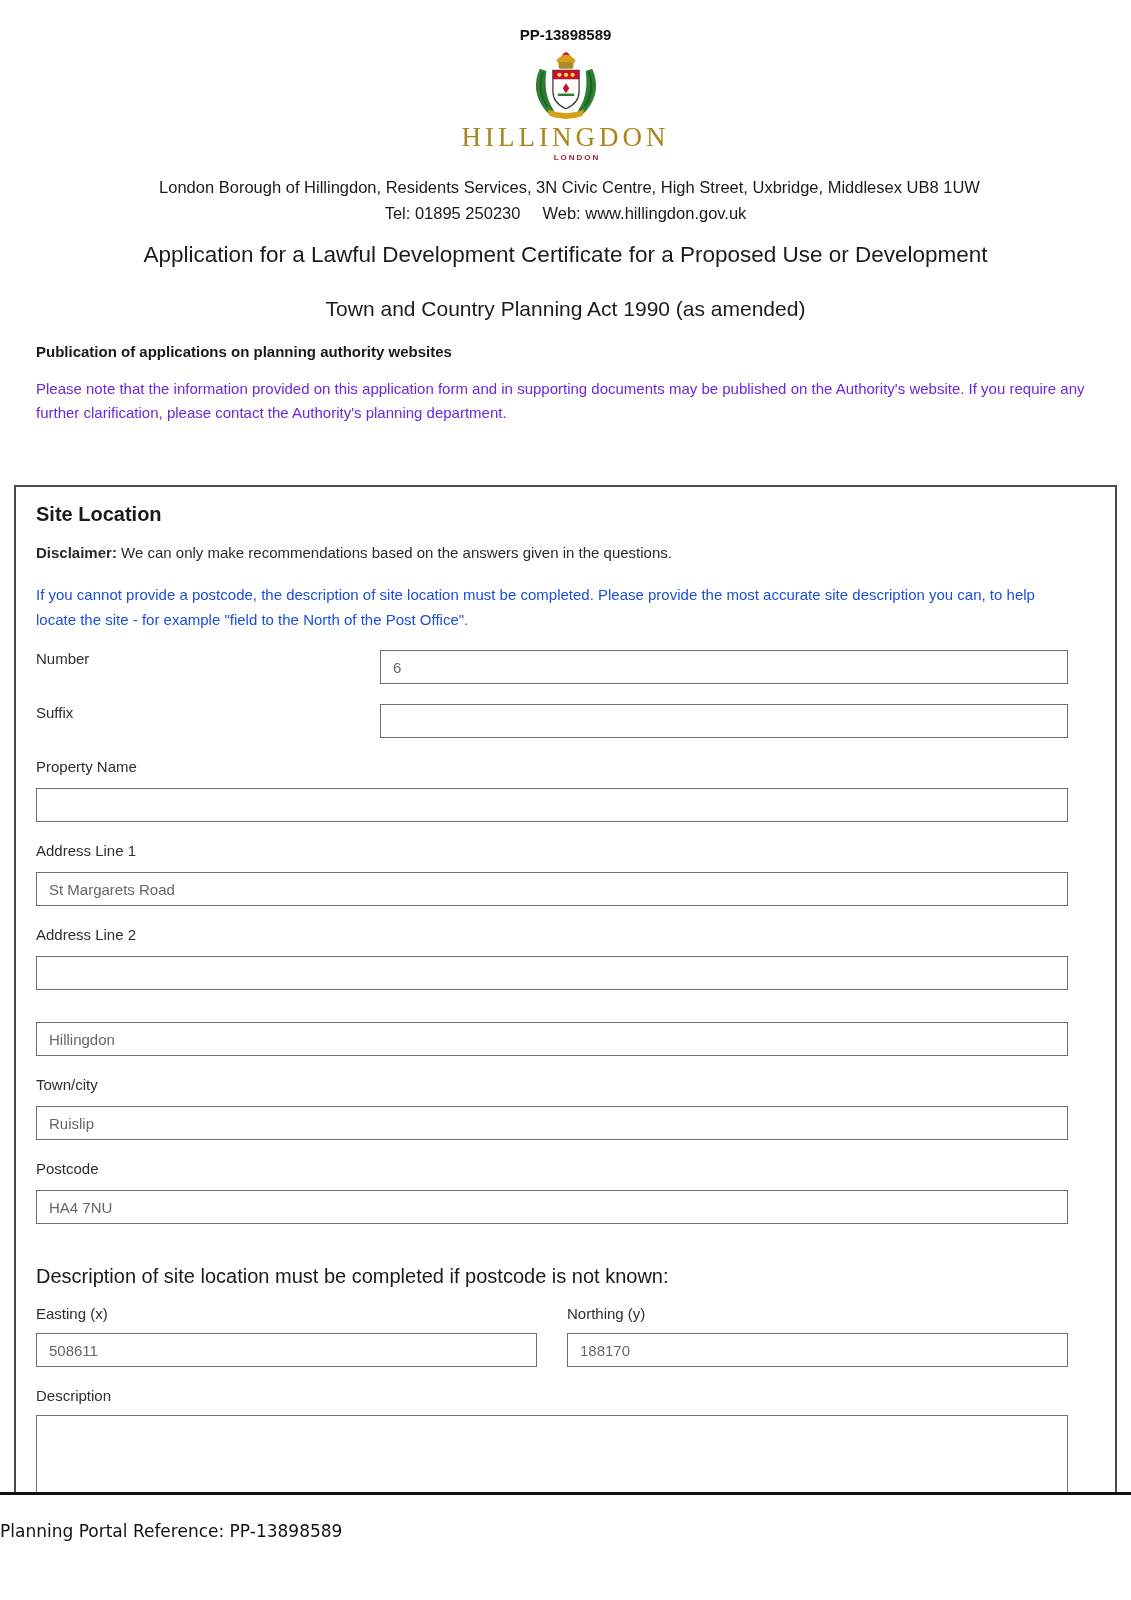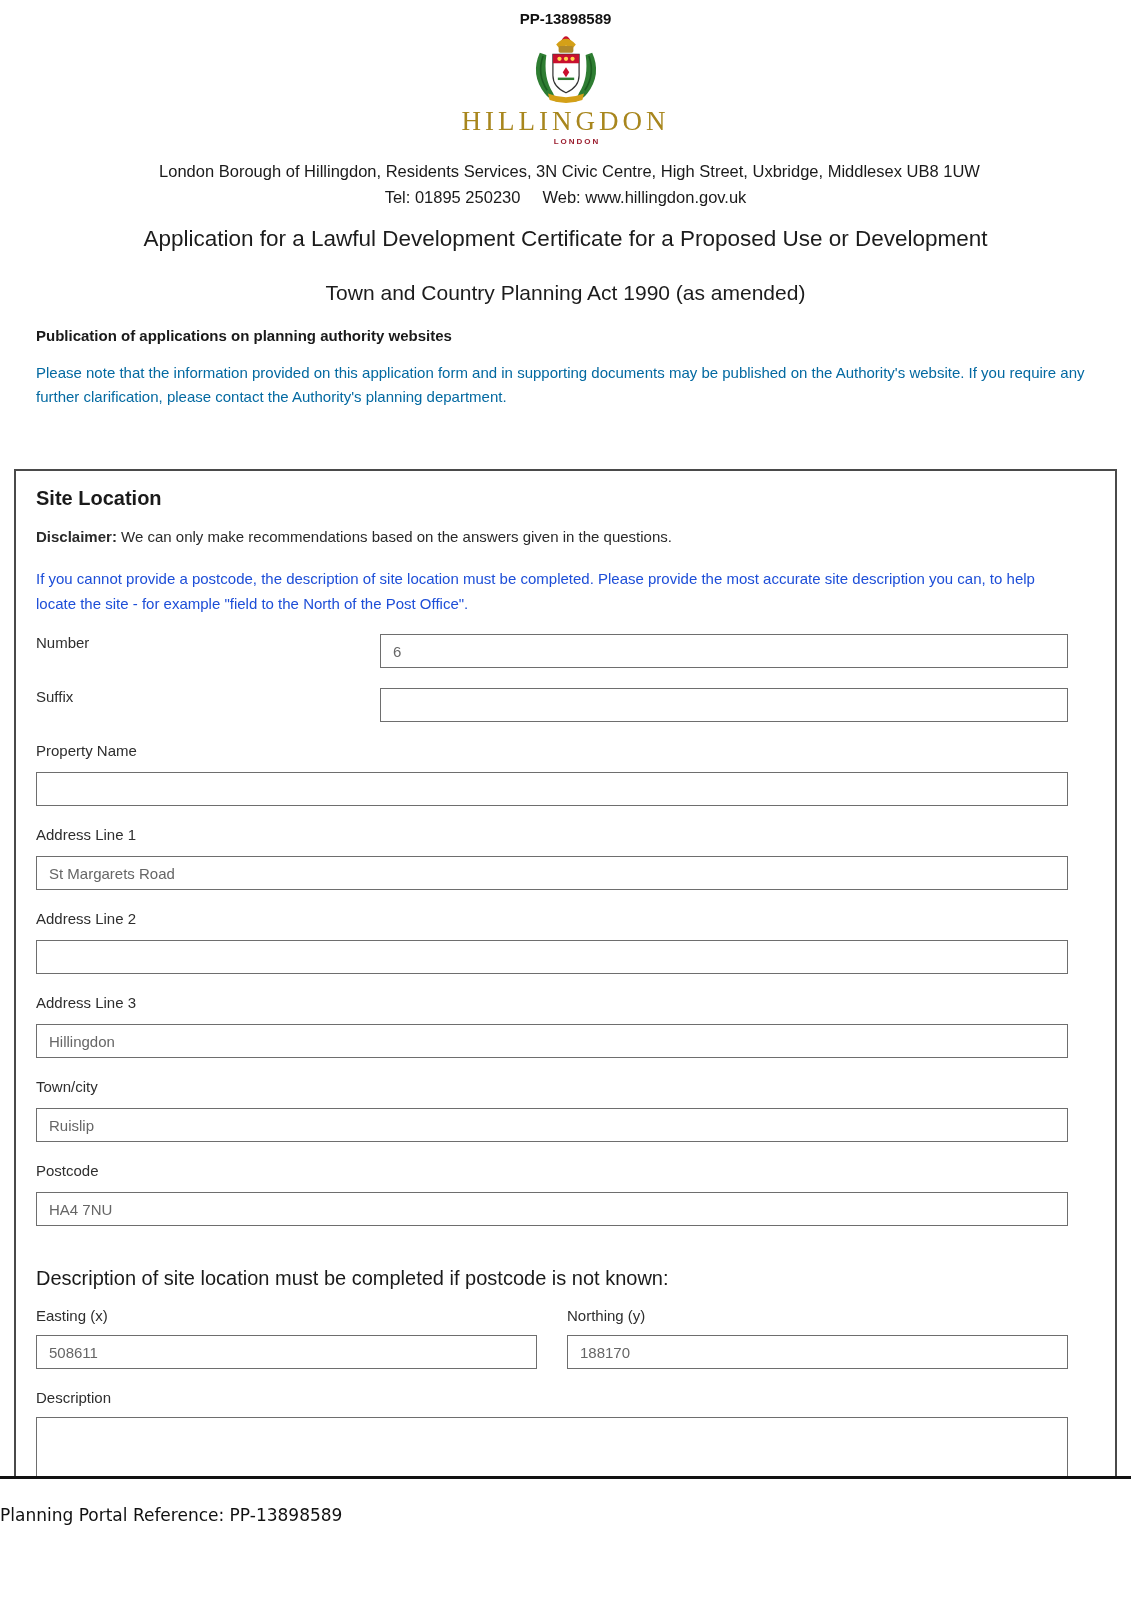--- a/index.html
+++ b/index.html
@@ -1,34 +1,34 @@
 <!DOCTYPE html>
 <html><head>
 <meta charset="utf-8">
 <style>
   * { margin:0; padding:0; box-sizing:border-box; }
   html,body { background:#ffffff; }
   body { font-family:"Liberation Sans", sans-serif; color:#1f1f1f; }
   .page { position:relative; width:1131px; height:1600px; background:#fff; overflow:hidden; margin:0 auto; }
 
-  .ref-top { padding-top:10px; text-align:center; font-weight:bold; font-size:15px; color:#111; }
+  .ref-top { padding-top:26px; text-align:center; font-weight:bold; font-size:15px; color:#111; }
 
   .crest-wrap { text-align:center; margin-top:6px; height:74px; }
   .logo-text { text-align:center; font-family:"Liberation Serif", serif; font-size:27px; line-height:28px; letter-spacing:4px; color:#a8861d; font-weight:400; }
   .logo-sub { text-align:center; font-size:8px; line-height:10px; margin-top:2px; letter-spacing:2px; color:#9b1c2e; font-weight:bold;padding-left:23px; }
 
   .address { text-align:center; font-size:16.5px; line-height:20px; margin-top:14px; color:#1a1a1a;padding-left:8px; }
   .contact { text-align:center; font-size:16.5px; line-height:21px; margin-top:6px; color:#1a1a1a; }
   .contact .gap { display:inline-block; width:22px; }
 
   .title { text-align:center; font-size:22.5px; line-height:26px; margin-top:18px; font-weight:400; color:#1c1c1c; }
   .subtitle { text-align:center; font-size:21px; line-height:25px; margin-top:28px; font-weight:400; color:#1c1c1c; }
 
   .pub-heading { margin:22px 36px 0; font-size:15px; line-height:18px; font-weight:bold; color:#1a1a1a; }
-  .pub-body { margin:16px 36px 0; max-width:1052px; font-size:15px; line-height:24px; color:#0369a1; }
+  .pub-body { margin:16px 36px 0; max-width:1052px; font-size:15px; line-height:24px; color:#6d28d9; }
 
   .site-box { margin:60px 14px 0; border:2px solid #4a4a4a; border-bottom:none; height:1007px; overflow:hidden; padding:15px 47px 0 20px; }
 
   .section-title { font-size:20px; line-height:24px; font-weight:bold; color:#1a1a1a; }
   .disclaimer { margin-top:18px; font-size:15px; line-height:18px; color:#2a2a2a; }
   .disclaimer .b { font-weight:bold; }
   .instructions { margin-top:20px; font-size:15px; line-height:25px; color:#1d4ed8; max-width:1032px; }
 
   .lbl { display:block; font-size:15px; line-height:18px; color:#2e2e2e; }
   .inp { height:34px; border:1px solid #6e6e6e; background:#fff; font-family:"Liberation Sans", sans-serif;
@@ -126,21 +126,20 @@
       <label class="lbl">Address Line 1</label>
       <input class="inp" type="text" value="St Margarets Road" style="">
     </div>
 
     <div class="field-stack">
       <label class="lbl">Address Line 2</label>
       <input class="inp" type="text" value="" style="">
     </div>
 
     <div class="field-stack">
-      <label class="lbl">Address Line 3</label>
       <input class="inp" type="text" value="Hillingdon" style="">
     </div>
 
     <div class="field-stack">
       <label class="lbl">Town/city</label>
       <input class="inp" type="text" value="Ruislip" style="">
     </div>
 
     <div class="field-stack">
       <label class="lbl">Postcode</label>

